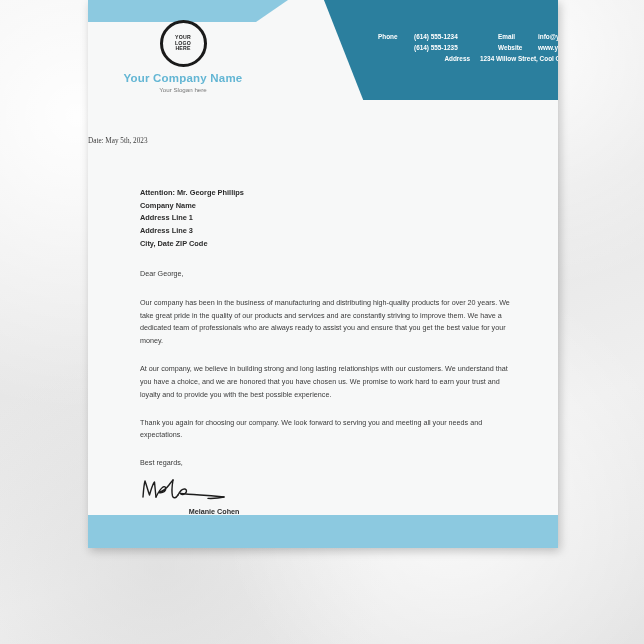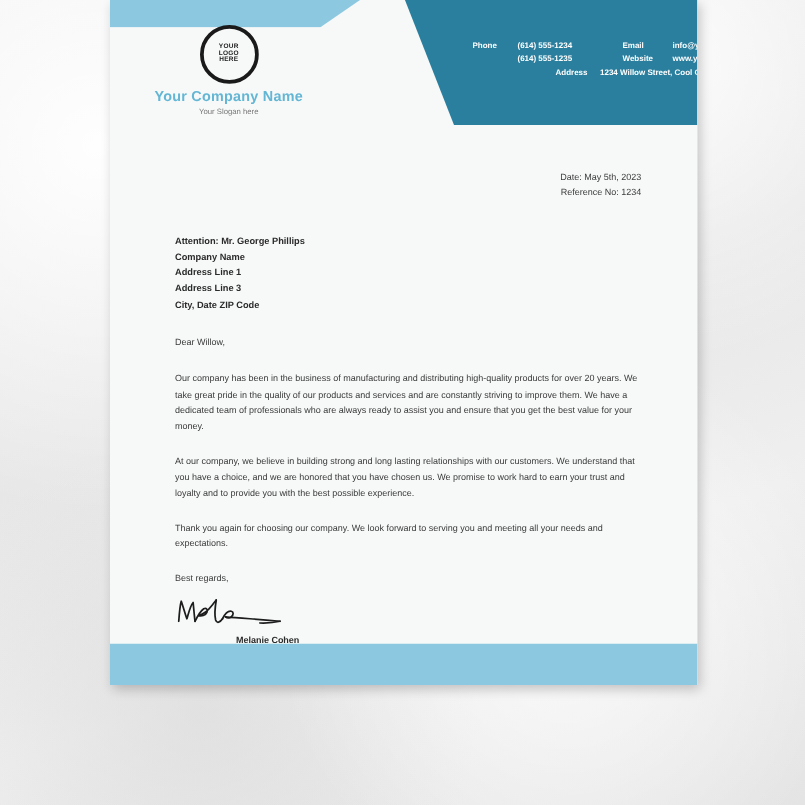--- a/index.html
+++ b/index.html
@@ -118,24 +118,24 @@
   .c-val.phone  { width: 84px; }
   .c-lbl.email  { width: 40px; }
   .c-lbl.addr   { width: 48px; text-align: right; margin-left: 44px;}
   .c-val.addr   { margin-left: 10px; }
 
   
   #meta {
     position: absolute;
     left: 0; top: 136px;
     width: 425px;
-    text-align: right;
     font-size: 7.2px;
     color: #3d3d3d;
     line-height: 1.62;
+    font-family: Liberation Serif, serif;
   }
   #recipient {
     position: absolute;
     left: 52px; top: 187px;
     font-size: 7.4px;
     font-weight: bold;
     color: #2b2b2b;
     line-height: 1.72;
   }
   #letter {
@@ -209,33 +209,32 @@
       </div>
       <div class="c-row">
         <span class="c-lbl addr">Address</span>
         <span class="c-val addr">1234 Willow Street, Cool City, Ohio 12345</span>
       </div>
     </div>
   </div>
 
   <div id="meta">
     <div>Date: May 5th, 2023</div>
-    <div>Reference No: 1234</div>
   </div>
 
   <div id="recipient">
     <div>Attention: Mr. George Phillips</div>
     <div>Company Name</div>
     <div>Address Line 1</div>
     <div>Address Line 3</div>
     <div>City, Date ZIP Code</div>
   </div>
 
   <div id="letter">
-    <div class="salutation">Dear Willow,</div>
+    <div class="salutation">Dear George,</div>
     <p>Our company has been in the business of manufacturing and distributing high-quality products for over 20 years. We take great pride in the quality of our products and services and are constantly striving to improve them. We have a dedicated team of professionals who are always ready to assist you and ensure that you get the best value for your money.</p>
     <p>At our company, we believe in building strong and long lasting relationships with our customers. We understand that you have a choice, and we are honored that you have chosen us. We promise to work hard to earn your trust and loyalty and to provide you with the best possible experience.</p>
     <p>Thank you again for choosing our company. We look forward to serving you and meeting all your needs and expectations.</p>
     <p class="regards">Best regards,</p>
   </div>
 
   <div id="sign-wrap">
     <svg id="signature" width="95" height="26" viewBox="0 0 95 26">
       <g fill="none" stroke="#1d1d1d" stroke-width="1.4" stroke-linecap="round" stroke-linejoin="round">
         <path d="M3 19 C3.5 12, 4 6, 5 3 C6.5 7, 8 13, 9.5 17 C11 12, 12.5 6, 14.5 4 C15 9, 15.5 15, 16 19"></path>

